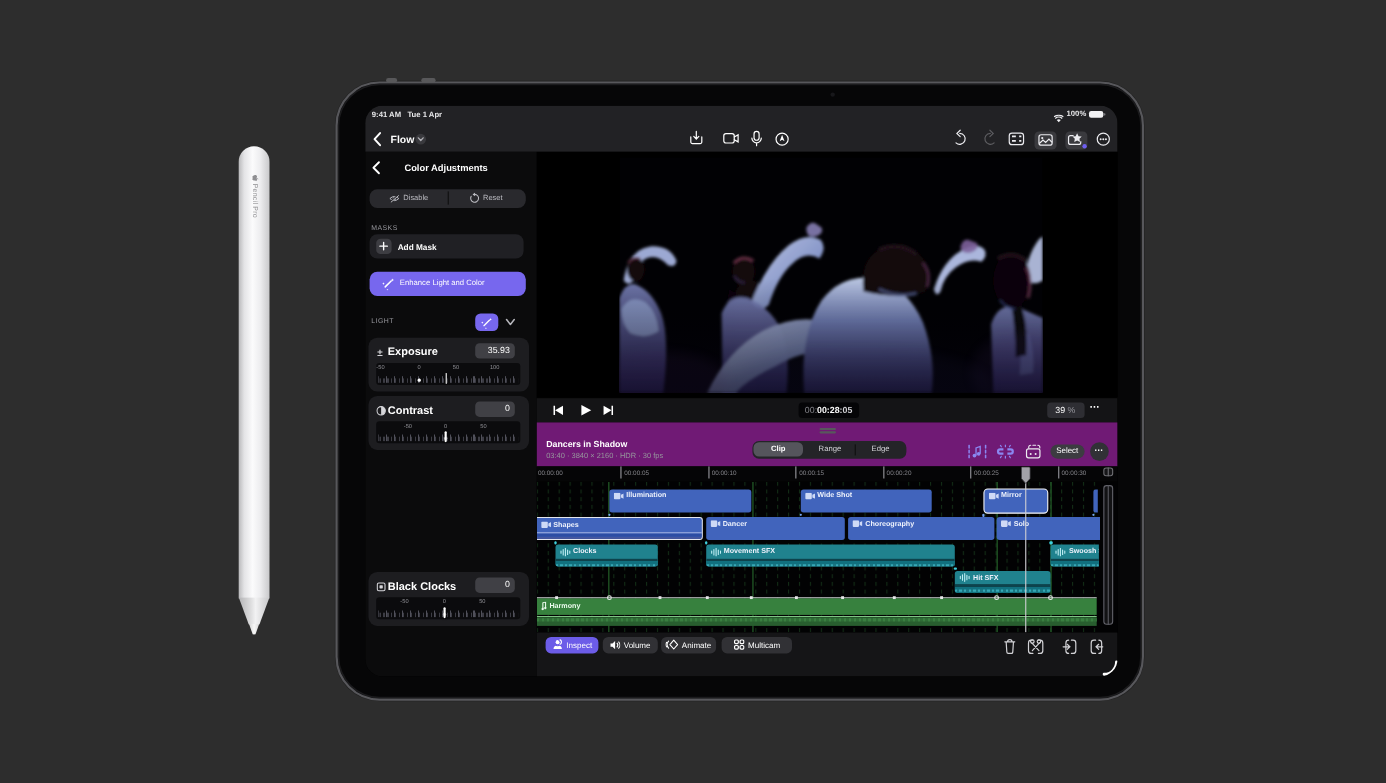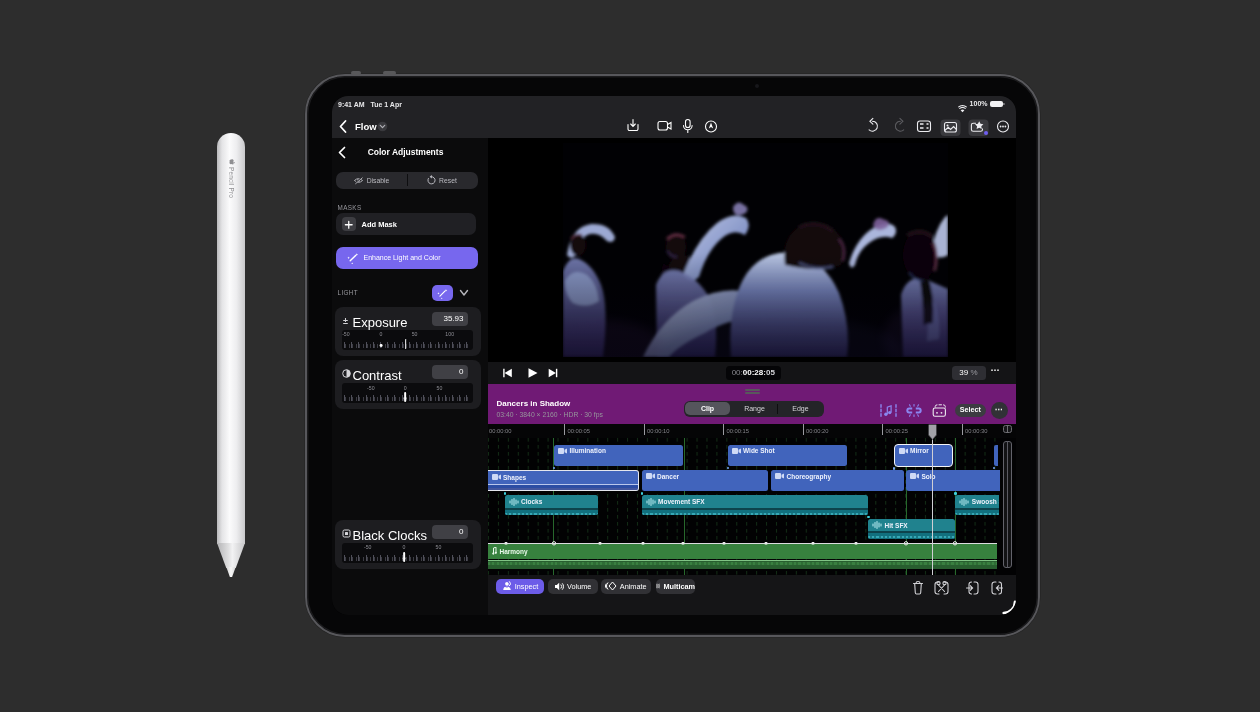--- a/index.html
+++ b/index.html
@@ -58,21 +58,21 @@
 .tclips { position:absolute; left:156px; top:342px; width:528px; height:137px; background:#020203; overflow:hidden;}
 
 
 .bbar { position:absolute; left:156px; top:479px; width:528px; height:40px; background:#151517; }
 .bbtn { position:absolute; height:15px; border-radius:5px; background:#313135; color:#fff; font-size:7.3px;
   display:flex; align-items:center; justify-content:center; gap:3px; }
 
 .clip { position:absolute; border-radius:2.5px; overflow:hidden; }
 
 .card { position:absolute; left:3.5px; width:145.5px; height:49px; background:#1d1d20; border-radius:8px; }
-.clab { position:absolute; left:17.5px; top:8px; color:#fff; font-size:13px; font-weight:normal; }
+.clab { position:absolute; left:17.5px; top:8px; color:#fff; font-size:10px; font-weight:bold; }
 .cval { position:absolute; left:97px; top:5.5px; width:36px; height:13.5px; background:#404045; border-radius:4px; color:#fff; font-size:8px; text-align:right; line-height:13.5px; padding-right:4.5px; }
 .cruler { position:absolute; left:6.5px; top:23px; width:131.5px; height:20px; background:#0b0b0d; border-radius:3px; }
 .rlab { position:absolute; top:1.8px; font-size:5.2px; color:#8e8e94; transform:translateX(-50%); }
 .t1 { position:absolute; left:2px; right:2px; top:12px; height:6.5px; background:repeating-linear-gradient(90deg,#50505a 0 1px,transparent 1px 7.2px); }
 .t2 { position:absolute; left:3.8px; right:2px; top:14px; height:4.5px; background:repeating-linear-gradient(90deg,#3c3c44 0 1px,transparent 1px 3.6px); }
 .dot { position:absolute; top:14.5px; width:2.8px; height:2.8px; border-radius:50%; background:#fff; transform:translateX(-50%); }
 .vline { position:absolute; top:9px; width:1.7px; height:10.5px; background:#fff; border-radius:1px; transform:translateX(-50%); box-shadow:0 0 2px #000; }
 
 .cliplabel { position:absolute; left:4px; top:2.5px; color:#eef2fc; font-size:6.5px; font-weight:bold; white-space:nowrap; display:flex; align-items:center; gap:2.5px;}
 </style>
@@ -388,21 +388,21 @@
         </g>
       </svg>
       <svg class="abs" style="left:444px;top:19.5px;" width="16" height="15" viewBox="0 0 16 15">
         <g stroke="#ececf0" fill="none">
           <path d="M3.2 4.2 v-.6 a1.8 1.8 0 0 1 1.8 -1.8 M7 1.8 h2.5 M11.5 1.8 a1.8 1.8 0 0 1 1.8 1.8 v.6" stroke-width="1" stroke-linecap="round"></path>
           <rect x="1.2" y="5" width="12.2" height="8.2" rx="1.8" stroke-width="1.1"></rect>
           <circle cx="5" cy="9.8" r=".9" fill="#ececf0" stroke="none"></circle>
             <circle cx="9.5" cy="9.8" r=".9" fill="#ececf0" stroke="none"></circle>
         </g>
       </svg>
-      <div class="abs" style="left:467px;top:20.5px;width:31.5px;height:12.5px;background:#3c3c41;border-radius:6.5px;color:#fff;font-size:7.2px;font-weight:bold;text-align:center;line-height:12.5px;">Select</div>
+      <div class="abs" style="left:467px;top:20.5px;width:31.5px;height:12.5px;background:#3c3c41;border-radius:6.5px;color:#fff;font-size:7.2px;font-weight:normal;text-align:center;line-height:12.5px;">Select</div>
       <div class="abs" style="left:503px;top:18px;width:17px;height:17px;background:#313136;border-radius:50%;color:#fff;font-size:8px;font-weight:bold;text-align:center;line-height:15px;letter-spacing:.5px;">⋯</div>
     </div>
     <div class="truler" id="truler">
       <div class="abs" style="left:1.5px;top:4px;">00:00:00</div>
       <div class="abs" style="left:76.7px;top:0;width:1px;height:11px;background:#9a9aa0;"></div>
       <div class="abs" style="left:80px;top:4px;">00:00:05</div>
       <div class="abs" style="left:156.2px;top:0;width:1px;height:11px;background:#9a9aa0;"></div>
       <div class="abs" style="left:159.5px;top:4px;">00:00:10</div>
       <div class="abs" style="left:235.6px;top:0;width:1px;height:11px;background:#9a9aa0;"></div>
       <div class="abs" style="left:239px;top:4px;">00:00:15</div>
@@ -575,21 +575,21 @@
           </svg>
         Volume</div>
       <div class="bbtn" style="left:113.2px;top:4.3px;width:50px;">
         <svg width="12" height="10" viewBox="0 0 12 10">
             <g stroke="#fff" fill="none" stroke-width="1">
               <path d="M7.5 1 L11 5 L7.5 9 L4 5 Z" stroke-linejoin="round"></path>
               <path d="M2.8 1.8 a4.8 4.8 0 0 0 0 6.4 M1 3 a3.4 3.4 0 0 0 0 4" stroke-linecap="round"></path>
             </g>
           </svg>
         Animate</div>
-      <div class="bbtn" style="left:168.6px;top:4.3px;width:39px;font-weight:bold;">
+      <div class="bbtn" style="left:168.6px;top:4.3px;width:64px;">
         <svg width="10" height="10" viewBox="0 0 10 10">
             <g stroke="#fff" fill="none" stroke-width="1.1">
               <rect x=".8" y=".8" width="3.4" height="3.4" rx="1"></rect>
               <rect x="5.8" y=".8" width="3.4" height="3.4" rx="1"></rect>
               <rect x=".8" y="5.8" width="3.4" height="3.4" rx="1"></rect>
               <rect x="5.8" y="5.8" width="3.4" height="3.4" rx="1"></rect>
             </g>
           </svg>
         Multicam</div>
       <svg class="abs" style="left:423px;top:5px;" width="100" height="16" viewBox="0 0 100 16">

